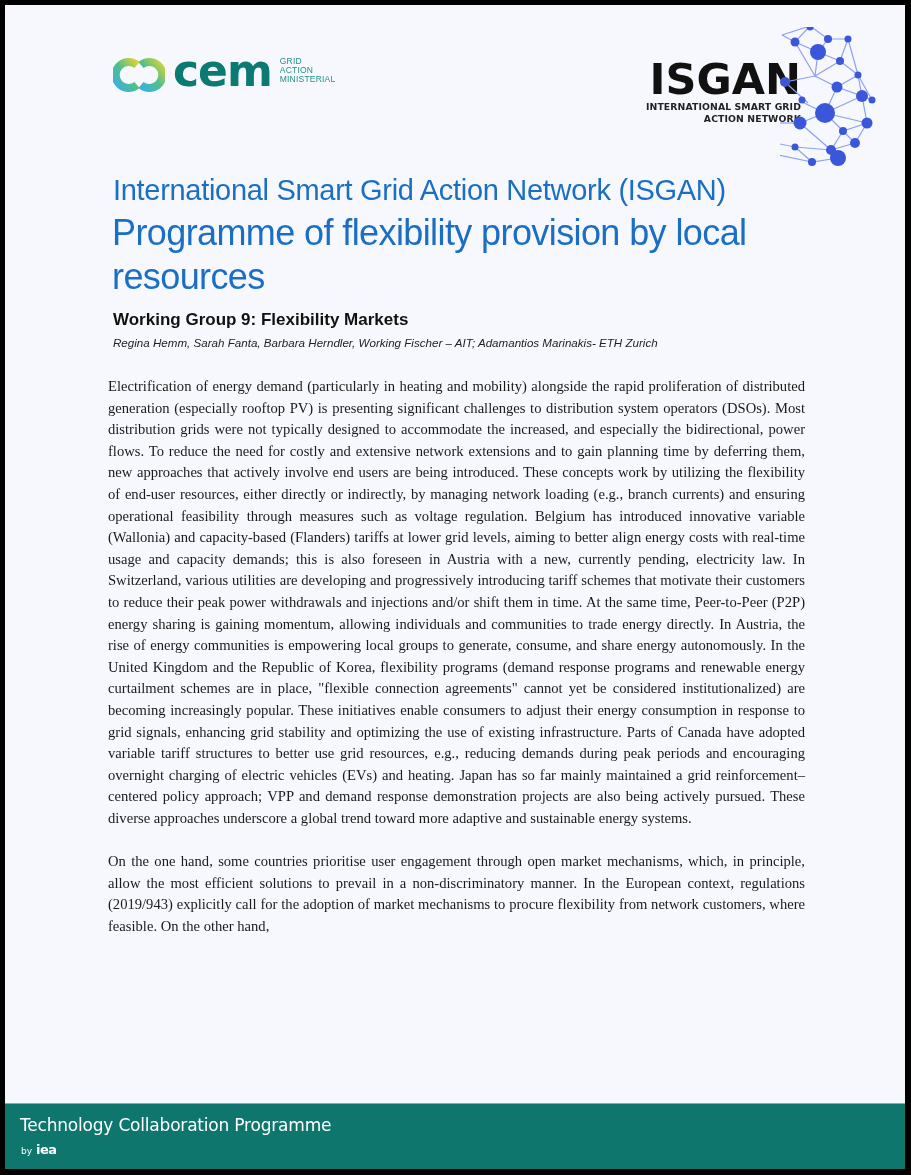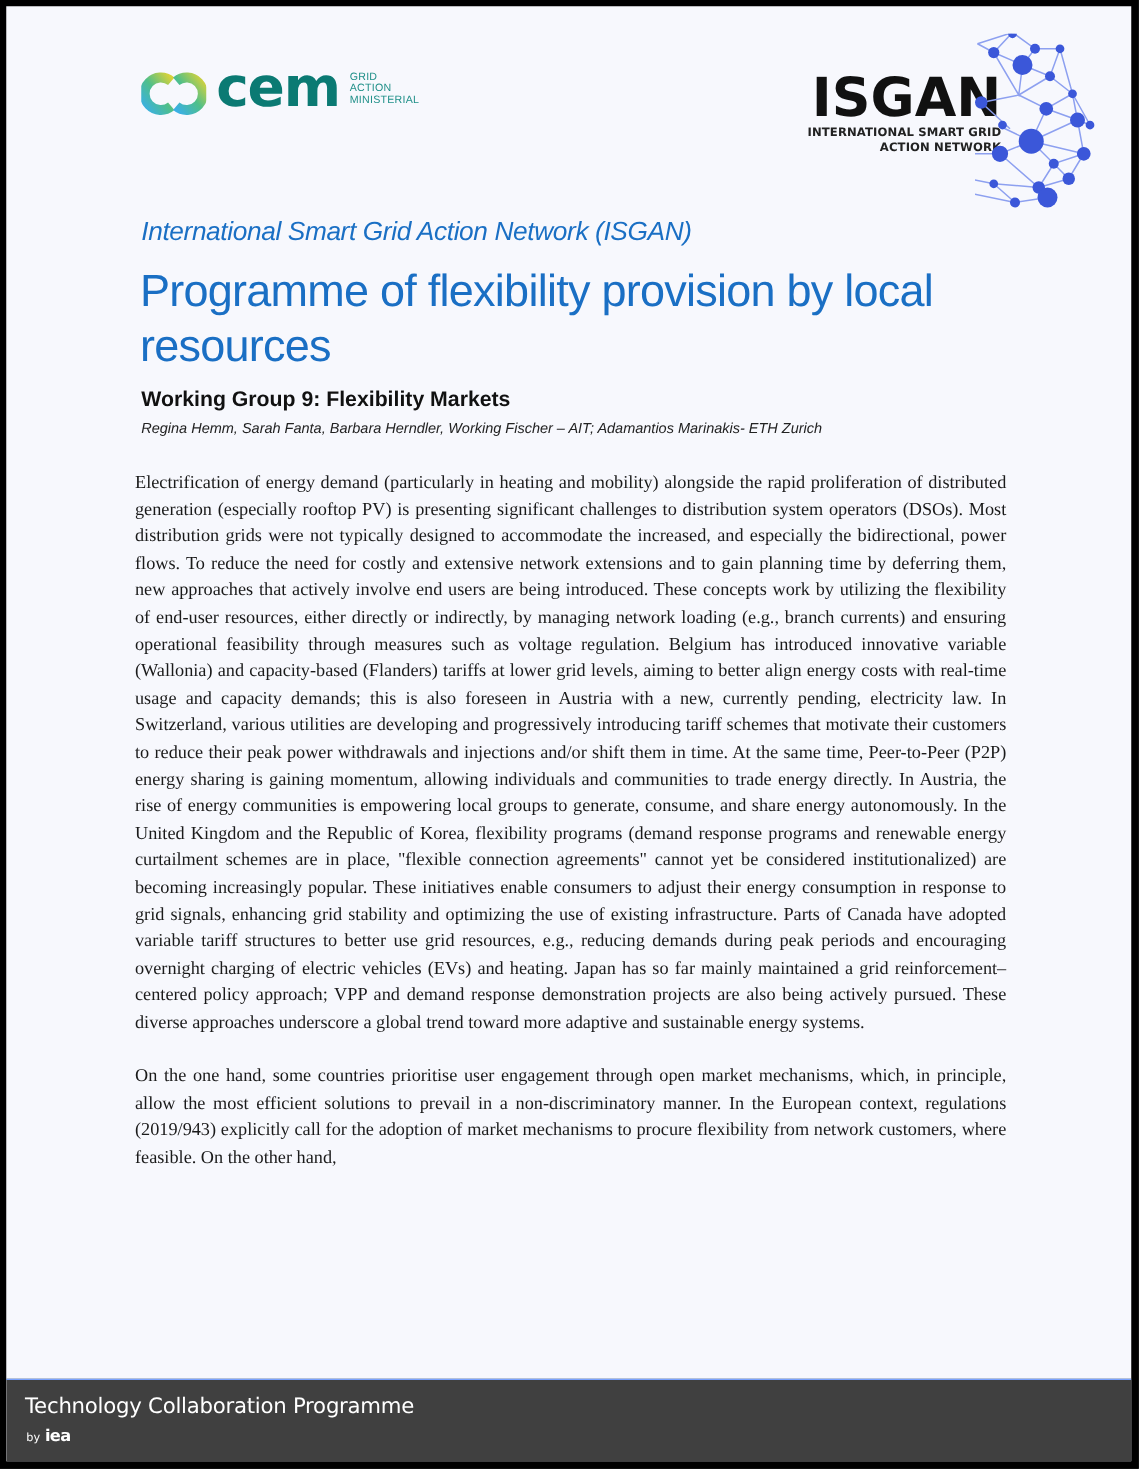--- a/index.html
+++ b/index.html
@@ -84,22 +84,21 @@
       top: 22px;
       width: 125px;
       height: 150px;
     }
     
     .org-title {
       position: absolute;
       left: 108px;
       top: 169px;
       font-family: "Liberation Sans", sans-serif;
-      font-style: italic;
-      font-size: 21px;
+      font-size: 29px;
       color: #1a6fc4;
       white-space: nowrap;
       letter-spacing: -0.3px;
     }
     .doc-title {
       position: absolute;
       left: 107px;
       top: 206px;
       width: 700px;
       font-family: "Liberation Sans", sans-serif;
@@ -143,21 +142,21 @@
     .body-text p {
       margin: 0 0 21.6px 0;
     }
     
     .footer {
       position: absolute;
       left: 0;
       top: 1098px;
       width: 900px;
       height: 66px;
-      background: #404040;
+      background: #0f766e;
       border-top: 1px solid #7aa3ff;
     }
     .footer-title {
       position: absolute;
       left: 15px;
       top: 11px;
       font-family: "DejaVu Sans", sans-serif;
       font-size: 17px;
       color: #ffffff;
       white-space: nowrap;

